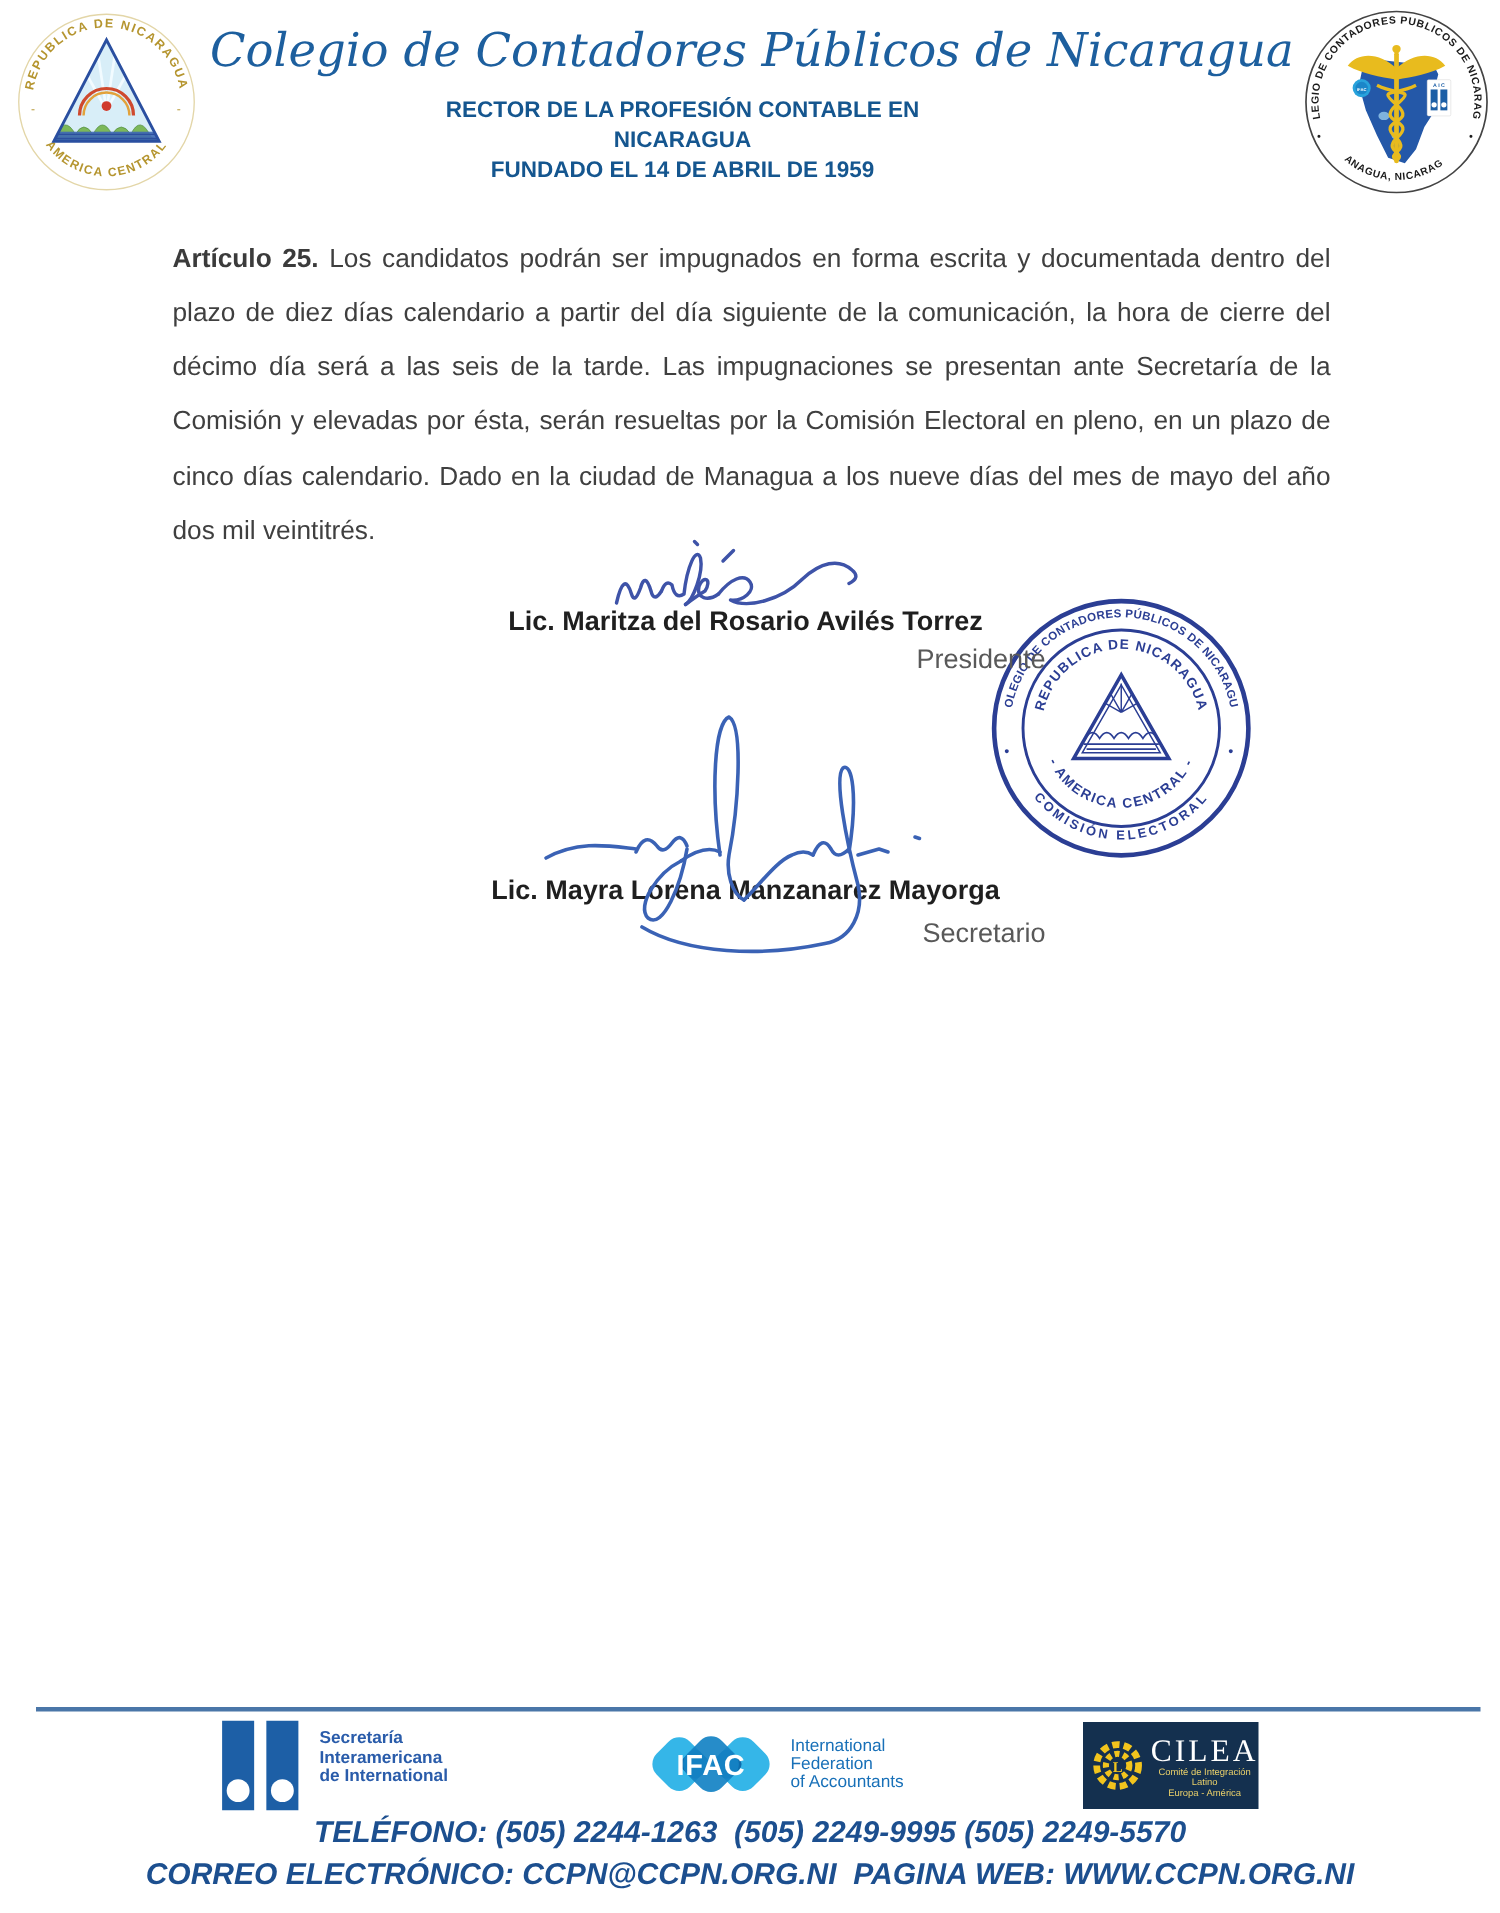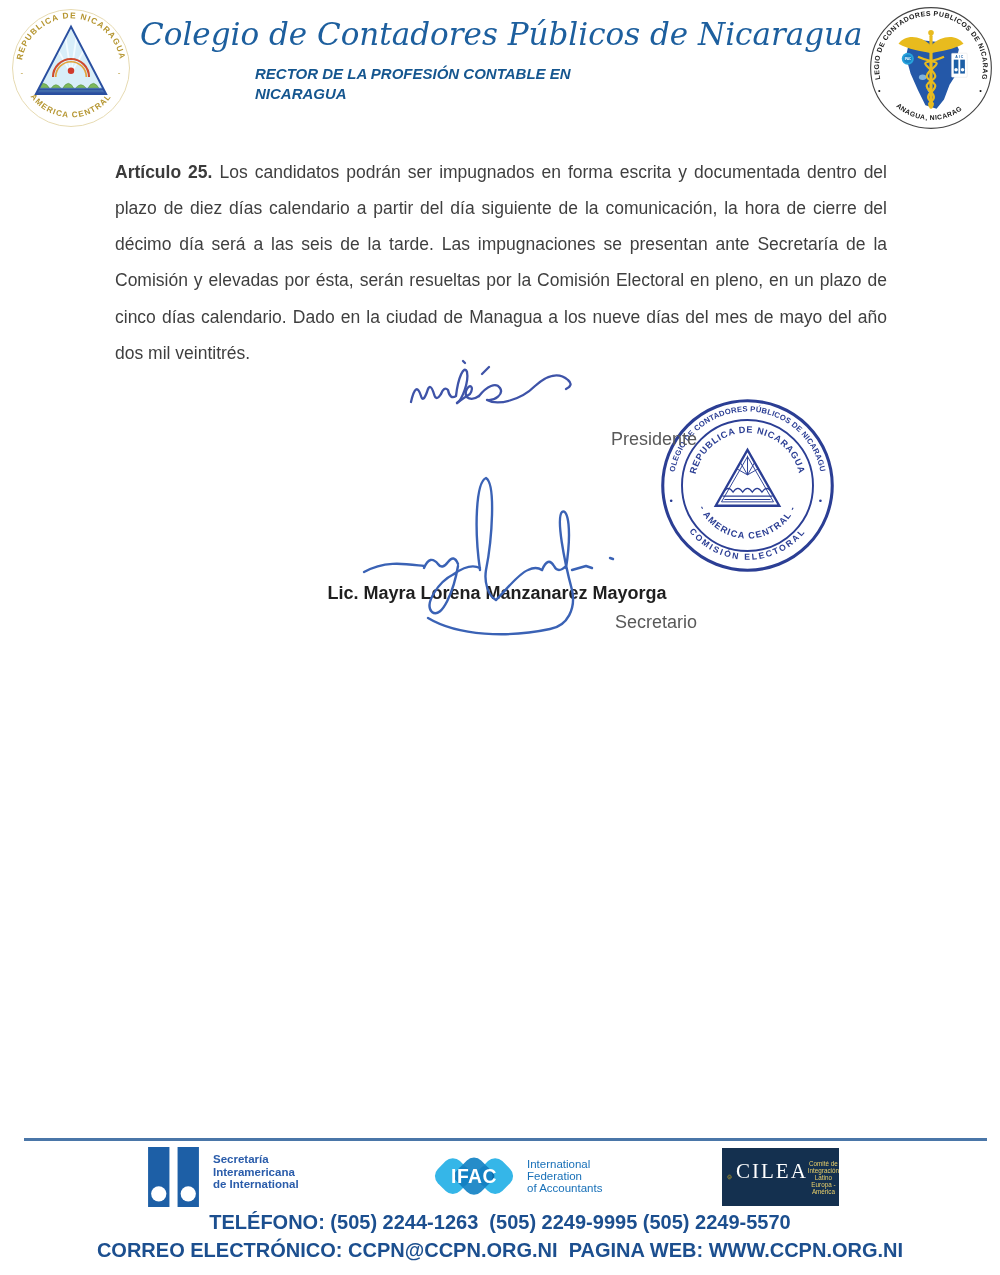--- a/index.html
+++ b/index.html
@@ -8,22 +8,22 @@
     font-family:"Liberation Sans", sans-serif; overflow:hidden;
   }
   
   .seal { position:absolute; }
   .doc-title {
     position:absolute; left:140px; top:16px; width:720px; text-align:center;
     font-family:"DejaVu Serif", serif; font-style:italic; font-size:31px;
     color:#1d5f9e; white-space:nowrap;
   }
   .tagline {
-    position:absolute; left:255px; top:64px; width:400px; 
-    font-style:italic; font-weight:bold; font-size:15px; line-height:20px;
+    position:absolute; left:255px; top:64px; width:400px; text-align:center;
+    font-weight:bold; font-size:15px; line-height:20px;
     color:#15568f;
   }
   
   .body-par {
     position:absolute; left:115px; top:136px; width:772px;
     font-size:17.5px; line-height:36.3px; color:#3f3f3f; text-align:justify;
   }
   .body-par .lead { font-weight:bold; color:#3b3b3b; }
   
   .sig-name {
@@ -43,26 +43,26 @@
     position:absolute; left:213px; top:1153px; font-size:11.5px; line-height:12.5px;
     font-weight:bold; color:#2a5caa;
   }
   .ifac-logo { position:absolute; left:428px; top:1146px; }
   .ifac-label{
     position:absolute; left:527px; top:1158px; font-size:11.5px; line-height:12px;
     font-weight:normal; color:#1870b8;
   }
   .cilea { position:absolute; left:722px; top:1148px; width:117px; height:58px;
     background:#14304f; display:flex; align-items:center; padding-left:5px; box-sizing:border-box; }
-  .cilea-text { display:flex; margin-left:4px; }
+  .cilea-text { display:flex; flex-direction:column; margin-left:4px; }
   .cilea-abbr { font-family:"Liberation Serif", serif; font-size:21px; letter-spacing:2px; color:#ffffff; line-height:22px; }
   .cilea-sub  { font-size:6.3px; line-height:7px; color:#ead06a; text-align:center; }
   .footer-line {
     position:absolute; left:0; width:1000px; text-align:center;
-    font-weight:bold; font-size:20px; color:#1c4f8f; white-space:pre;
+    font-style:italic; font-weight:bold; font-size:20px; color:#1c4f8f; white-space:pre;
   }
   .footer-line.phone { top:1211px; }
   .footer-line.mail  { top:1239px; }
 </style>
 </head>
 <body>
 
 <div class="page">
 
   <svg class="seal" style="left:8px;top:5px" width="126" height="126" viewBox="0 0 140 140">
@@ -96,20 +96,21 @@
       <path d="M31,96 Q39,79 47,94 Q53,83 60,94 Q67,80 74,94 Q81,83 88,94 Q95,79 103,96 L109,99 L31,99 Z" fill="#7cb85a" stroke="#4e8a3c" stroke-width="0.5"></path>
       <rect x="31" y="92" width="78" height="7" fill="#3e68b5" opacity="0.9"></rect>
       <path d="M31,94 H109 M31,97 H109" stroke="#2c4f9e" stroke-width="1"></path>
     </g>
     <polygon points="70,24 31,99 109,99" fill="none" stroke="#2a4fa0" stroke-width="2.2"></polygon>
   </svg>
 
   <div class="doc-title">Colegio de Contadores Públicos de Nicaragua</div>
   <div class="tagline">
     <div>RECTOR DE LA PROFESIÓN CONTABLE EN NICARAGUA</div>
+    <div>FUNDADO EL 14 DE ABRIL DE 1959</div>
   </div>
 
   <svg class="seal" style="left:866px;top:3px" width="130" height="130" viewBox="0 0 140 140">
     <defs>
       <path id="rsTop" d="M14.9,79.7 A56,56 0 1 1 125.1,79.7"></path>
       <path id="rsBot" d="M34,112.9 A56,56 0 0 0 106,112.9"></path>
     </defs>
     <circle cx="70" cy="70" r="65" fill="#ffffff" stroke="#444444" stroke-width="1.2"></circle>
     <text font-size="7.5" font-weight="bold" fill="#1a1a1a" letter-spacing="0.5" text-anchor="middle">
       <textPath href="#rsTop" startOffset="50%">COLEGIO DE CONTADORES PUBLICOS DE NICARAGUA</textPath>
@@ -153,20 +154,21 @@
   <svg class="sig-svg" style="left:403px;top:356px" width="190" height="58" viewBox="0 0 190 58">
     <g fill="none" stroke="#3e53a8" stroke-width="2.3" stroke-linecap="round" stroke-linejoin="round">
       <path d="M8,46 Q13,24 18,40 Q20,47 24,36 Q27,25 31,38 Q33,46 38,38"></path>
       <path d="M38,38 Q41,30 45,34 Q47,44 53,40 C55,22 61,8 64,16 C66,26 59,44 54,47"></path>
       <path d="M54,47 Q62,41 67,38 C72,30 66,27 63,35 C61,43 69,45 76,40"></path>
       <path d="M76,40 C84,30 93,26 97,32 C101,38 92,45 84,44 C95,50 118,44 132,30 C144,19 156,16 165,24 Q171,29 163,33"></path>
       <path d="M79,18 l7,-7"></path>
       <path d="M60,5 l2,2"></path>
     </g>
   </svg>
+  <div class="sig-name" style="top:404px">Lic. Maritza del Rosario Avilés Torrez</div>
   <div class="sig-role" style="top:429px">Presidente</div>
 
   <svg class="stamp-svg" width="183" height="183" viewBox="0 0 190 190">
     <defs>
       <path id="sOuterTop" d="M19.2,81.6 A77,77 0 0 1 170.8,81.6"></path>
       <path id="sOuterBot" d="M31.9,139.2 A77,77 0 0 0 158.1,139.2"></path>
       <path id="sInnerTop" d="M41.9,80.8 A55,55 0 0 1 148.1,80.8"></path>
       <path id="sInnerBot" d="M43.3,113.8 A55,55 0 0 0 146.7,113.8"></path>
       <clipPath id="stClip">
           <polygon points="95,58 62,116 128,116"></polygon>

